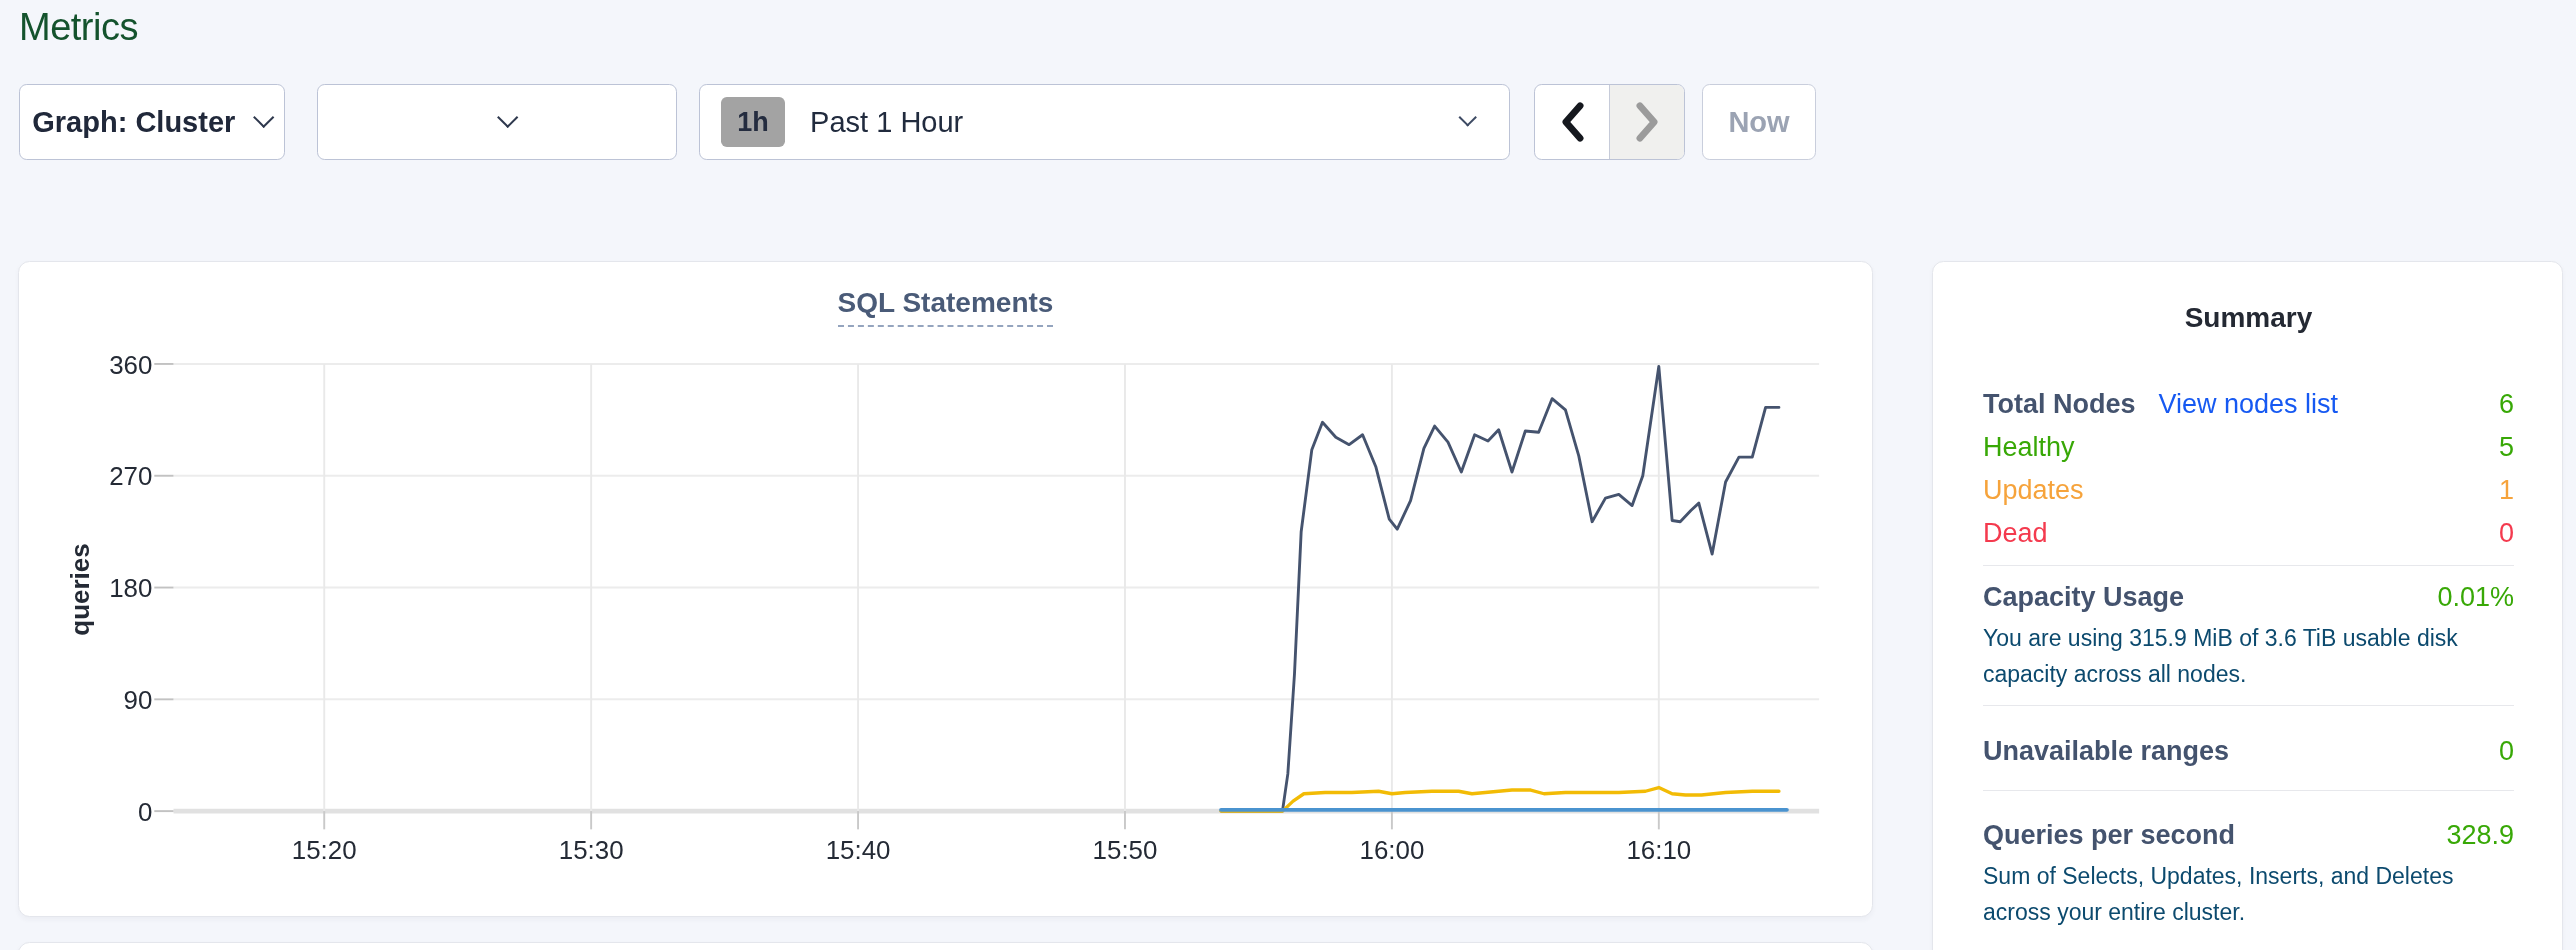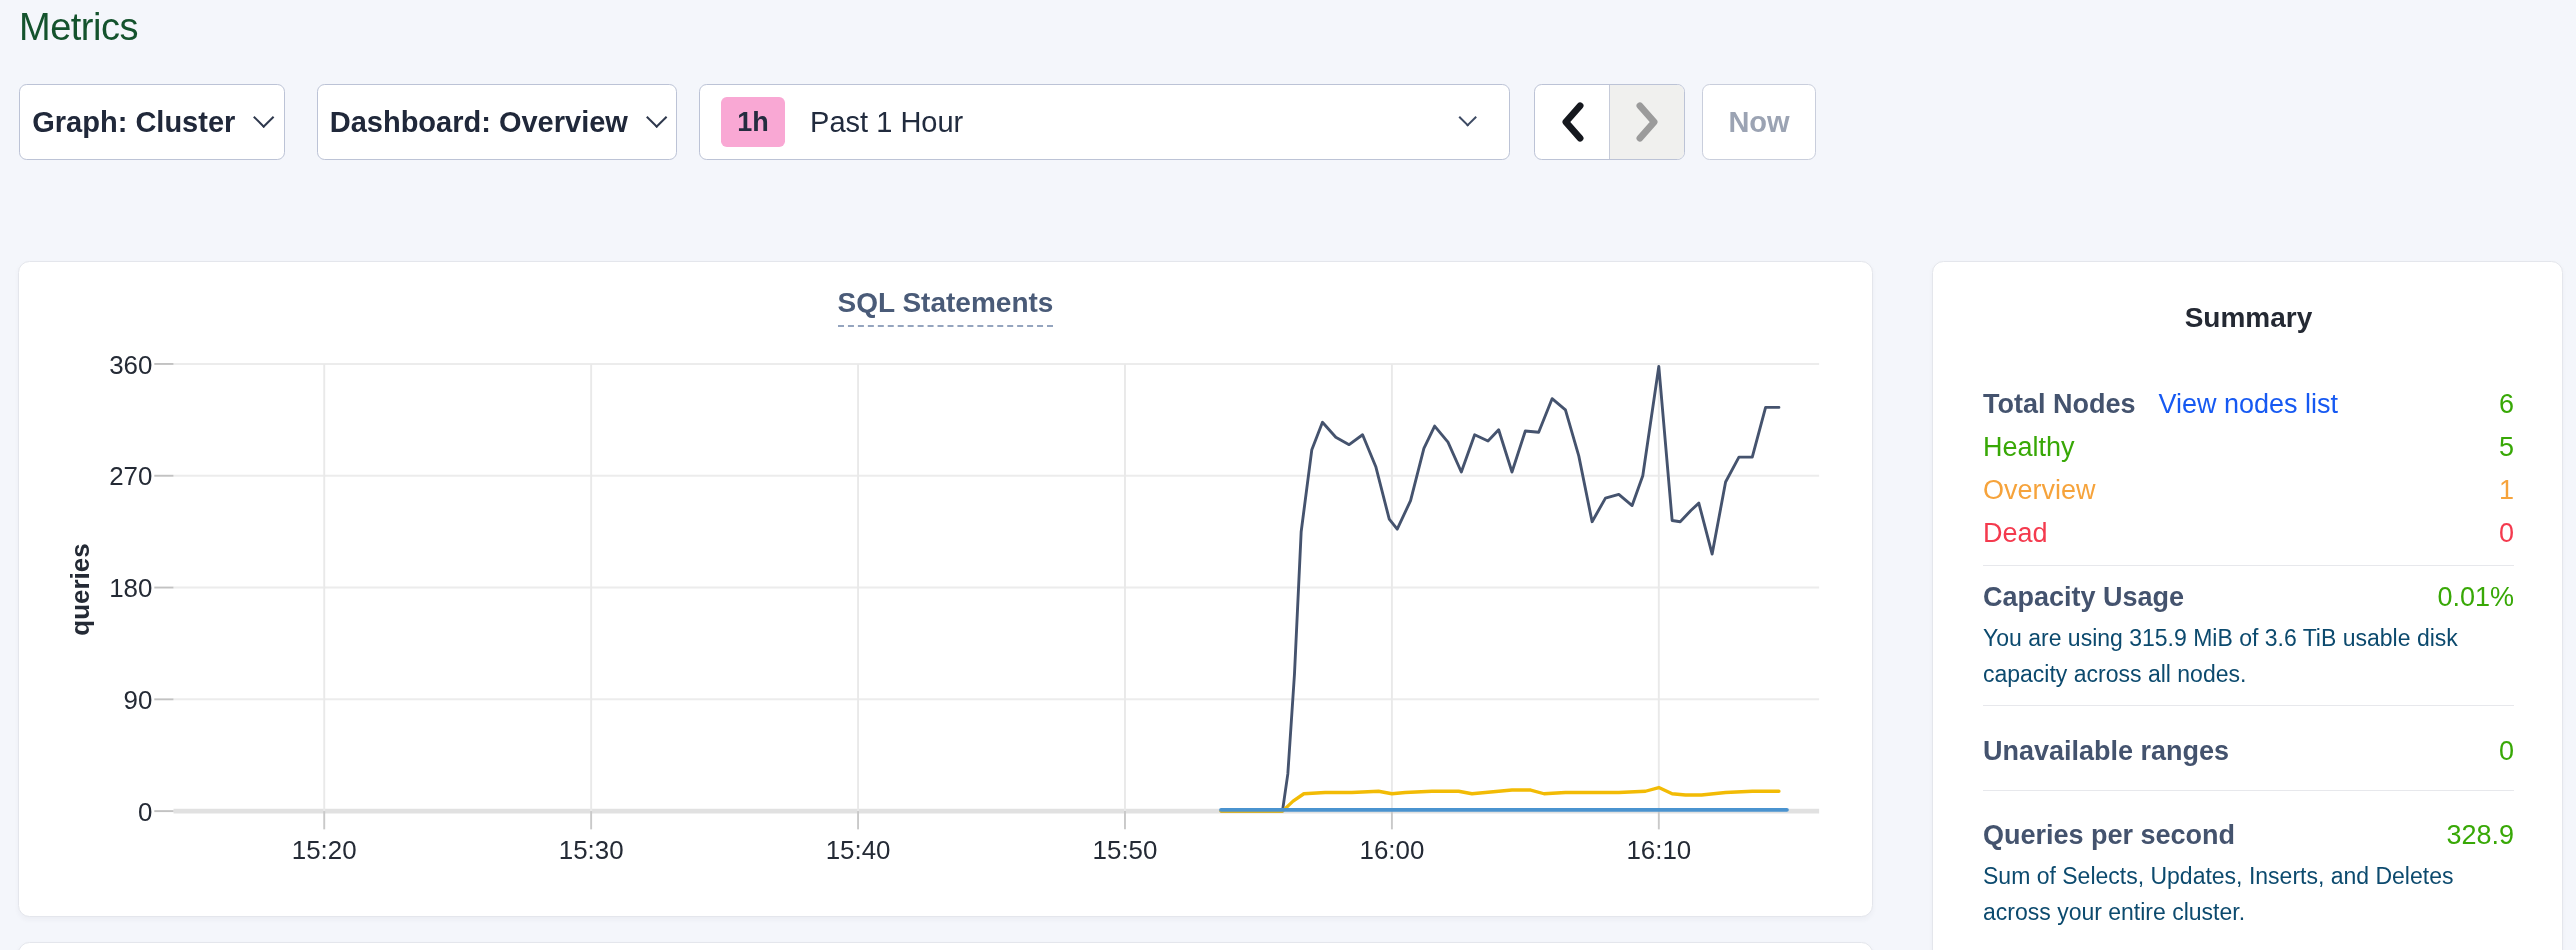--- a/index.html
+++ b/index.html
@@ -24,21 +24,21 @@
   .dd-label { font-weight:bold; }
   .chev {
     width:15.4px; height:15.4px; margin-left:21px; margin-top:-7.7px;
     border-right:2.9px solid #2e384d; border-bottom:2.9px solid #2e384d;
     transform:rotate(45deg); flex:0 0 auto;
   }
   .dd-graph { left:19px; width:266px; }
   .dd-dash  { left:317px; width:360px; }
   .timepicker { left:699px; width:811px; justify-content:flex-start; padding:0 35px 0 21px; }
   .tp-badge {
-    background:#f9a8d4; border-radius:5.8px; height:50px; padding:0 16.3px;
+    background:#a3a3a3; border-radius:5.8px; height:50px; padding:0 16.3px;
     display:flex; align-items:center; font-weight:bold; font-size:27px; color:#242c3f;
   }
   .tp-label { margin-left:25px; font-size:29px; color:#212b3e; }
   .tp-chev { margin-left:auto; width:13.4px; height:13.4px; border-color:#3d4a63; }
   .arrow-group {
     position:absolute; top:84px; left:1534px; width:151px; height:76px;
     border:1.9px solid #bcc3d6; border-radius:7.7px; background:#fff;
     display:flex; overflow:hidden;
   }
   .arrow-half { flex:1; display:flex; align-items:center; justify-content:center; cursor:pointer; }
@@ -89,21 +89,20 @@
 </head>
 <body>
 
 <h1 class="page-title">Metrics</h1>
 
 <div class="btn dd-graph">
   <span class="dd-label">Graph: Cluster</span>
   <span class="chev"></span>
 </div>
 <div class="btn dd-dash">
-  <span class="dd-label">Dashboard: Overview</span>
   <span class="chev"></span>
 </div>
 <div class="btn timepicker">
   <span class="tp-badge">1h</span>
   <span class="tp-label">Past 1 Hour</span>
   <span class="chev tp-chev"></span>
 </div>
 <div class="arrow-group">
   <div class="arrow-half">
     <svg width="27" height="42" viewBox="0 0 28 44">
@@ -172,21 +171,21 @@
     <div class="node-row">
       <span class="row-label">Total Nodes</span>
       <span class="row-link">View nodes list</span>
       <span class="row-value green">6</span>
     </div>
     <div class="node-row">
       <span class="row-label green-label">Healthy</span>
       <span class="row-value green">5</span>
     </div>
     <div class="node-row">
-      <span class="row-label orange-label">Overview</span>
+      <span class="row-label orange-label">Updates</span>
       <span class="row-value orange">1</span>
     </div>
     <div class="node-row">
       <span class="row-label red-label">Dead</span>
       <span class="row-value red">0</span>
     </div>
   </div>
 
   <hr class="divider">
 

